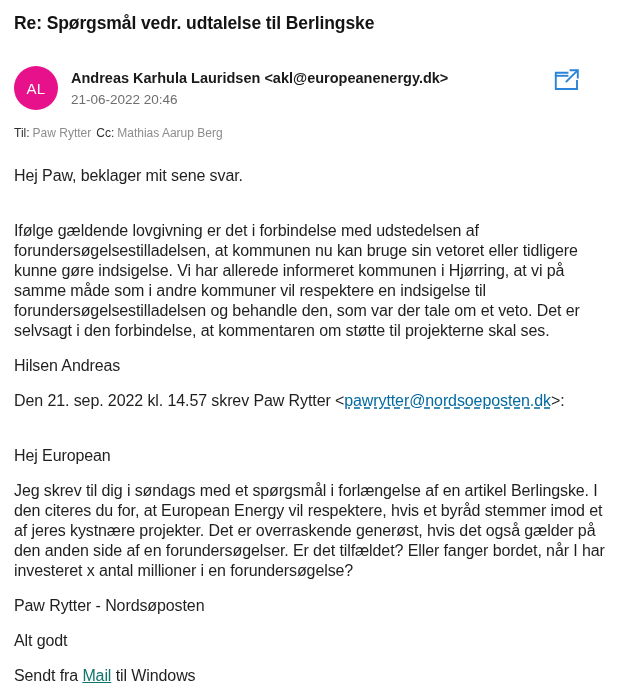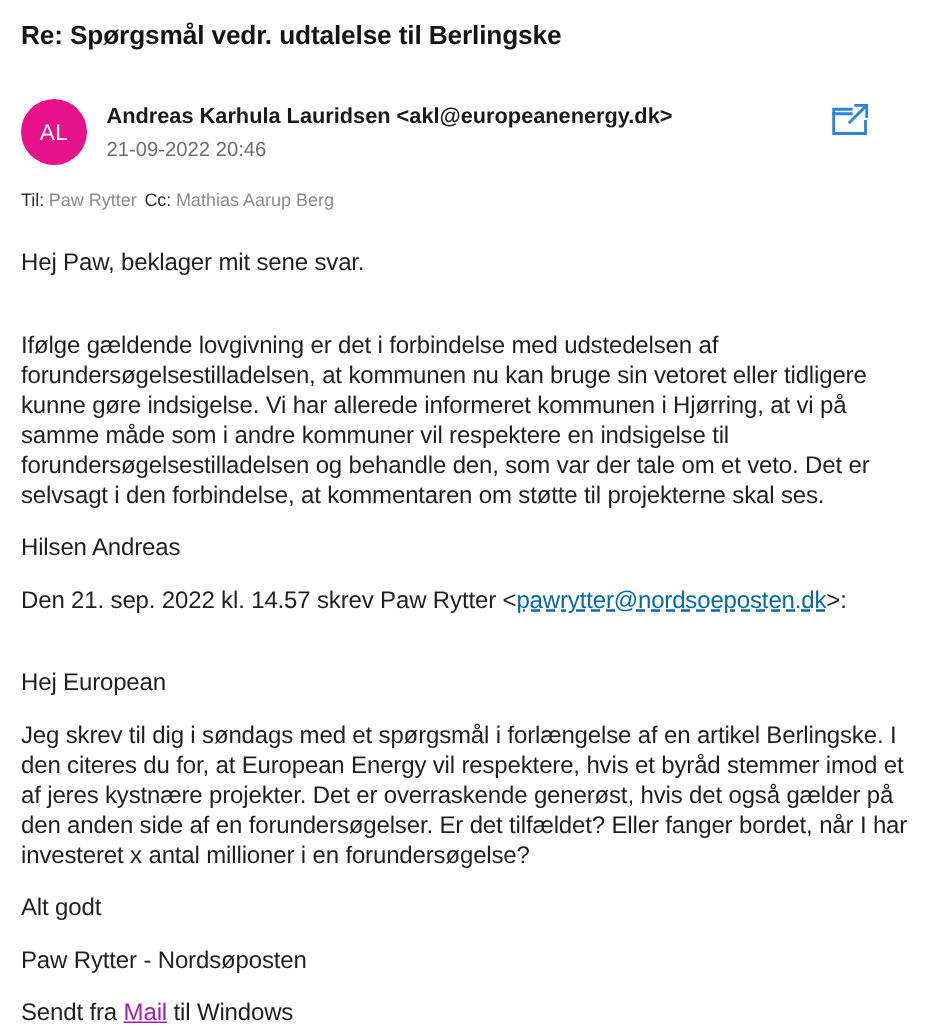--- a/index.html
+++ b/index.html
@@ -78,37 +78,37 @@
   .mail-body p.gap-xl { margin-bottom: 35px; }
 
   a.quoted-email-link {
     color: #0369a1;
     text-decoration: underline;
     text-decoration-style: dashed;
     text-underline-offset: 2px;
     cursor: pointer;
   }
   a.app-link {
-    color: #a21caf;
+    color: #0f766e;
     text-decoration: underline;
     cursor: pointer;
   }
 </style>
 </head>
 <body>
 
 <div class="pane">
 
   <div class="subject">Re: Spørgsmål vedr. udtalelse til Berlingske</div>
 
   <div class="sender-row">
     <div class="avatar">AL</div>
     <div class="sender-meta">
       <div class="sender-name">Andreas Karhula Lauridsen &lt;akl@europeanenergy.dk&gt;</div>
-      <div class="sent-datetime">21-09-2022 20:46</div>
+      <div class="sent-datetime">21-06-2022 20:46</div>
     </div>
     <button class="open-btn">
       <svg width="27" height="24" viewBox="0 0 27 24" fill="none" stroke="#2B84D9" stroke-width="1.9" stroke-linecap="square">
         <path d="M24 13 V21 H2.8 V4.8 H14.5"></path>
         <path d="M2.8 7.8 H14.5"></path>
         <path d="M13.5 13.5 L24.2 2.8"></path>
         <path d="M17.5 2.2 H24.8 V9.5"></path>
       </svg>
     </button>
   </div>
@@ -123,20 +123,20 @@
     <p>Ifølge gældende lovgivning er det i forbindelse med udstedelsen af forundersøgelsestilladelsen, at kommunen nu kan bruge sin vetoret eller tidligere kunne gøre indsigelse. Vi har allerede informeret kommunen i Hjørring, at vi på samme måde som i andre kommuner vil respektere en indsigelse til forundersøgelsestilladelsen og behandle den, som var der tale om et veto. Det er selvsagt i den forbindelse, at kommentaren om støtte til projekterne skal ses.</p>
 
     <p>Hilsen Andreas</p>
 
     <p class="gap-xl"><span>Den 21. sep. 2022 kl. 14.57 skrev Paw Rytter &lt;</span><a class="quoted-email-link">pawrytter@nordsoeposten.dk</a><span>&gt;:</span></p>
 
     <p>Hej European</p>
 
     <p>Jeg skrev til dig i søndags med et spørgsmål i forlængelse af en artikel Berlingske. I den citeres du for, at European Energy vil respektere, hvis et byråd stemmer imod et af jeres kystnære projekter. Det er overraskende generøst, hvis det også gælder på den anden side af en forundersøgelser. Er det tilfældet? Eller fanger bordet, når I har investeret x antal millioner i en forundersøgelse?</p>
 
+    <p>Paw Rytter - Nordsøposten</p>
+
     <p>Alt godt</p>
-
-    <p>Paw Rytter - Nordsøposten</p>
 
     <p><span>Sendt fra </span><a class="app-link">Mail</a><span> til Windows</span></p>
   </div>
 
 </div>
 
 </body></html>

